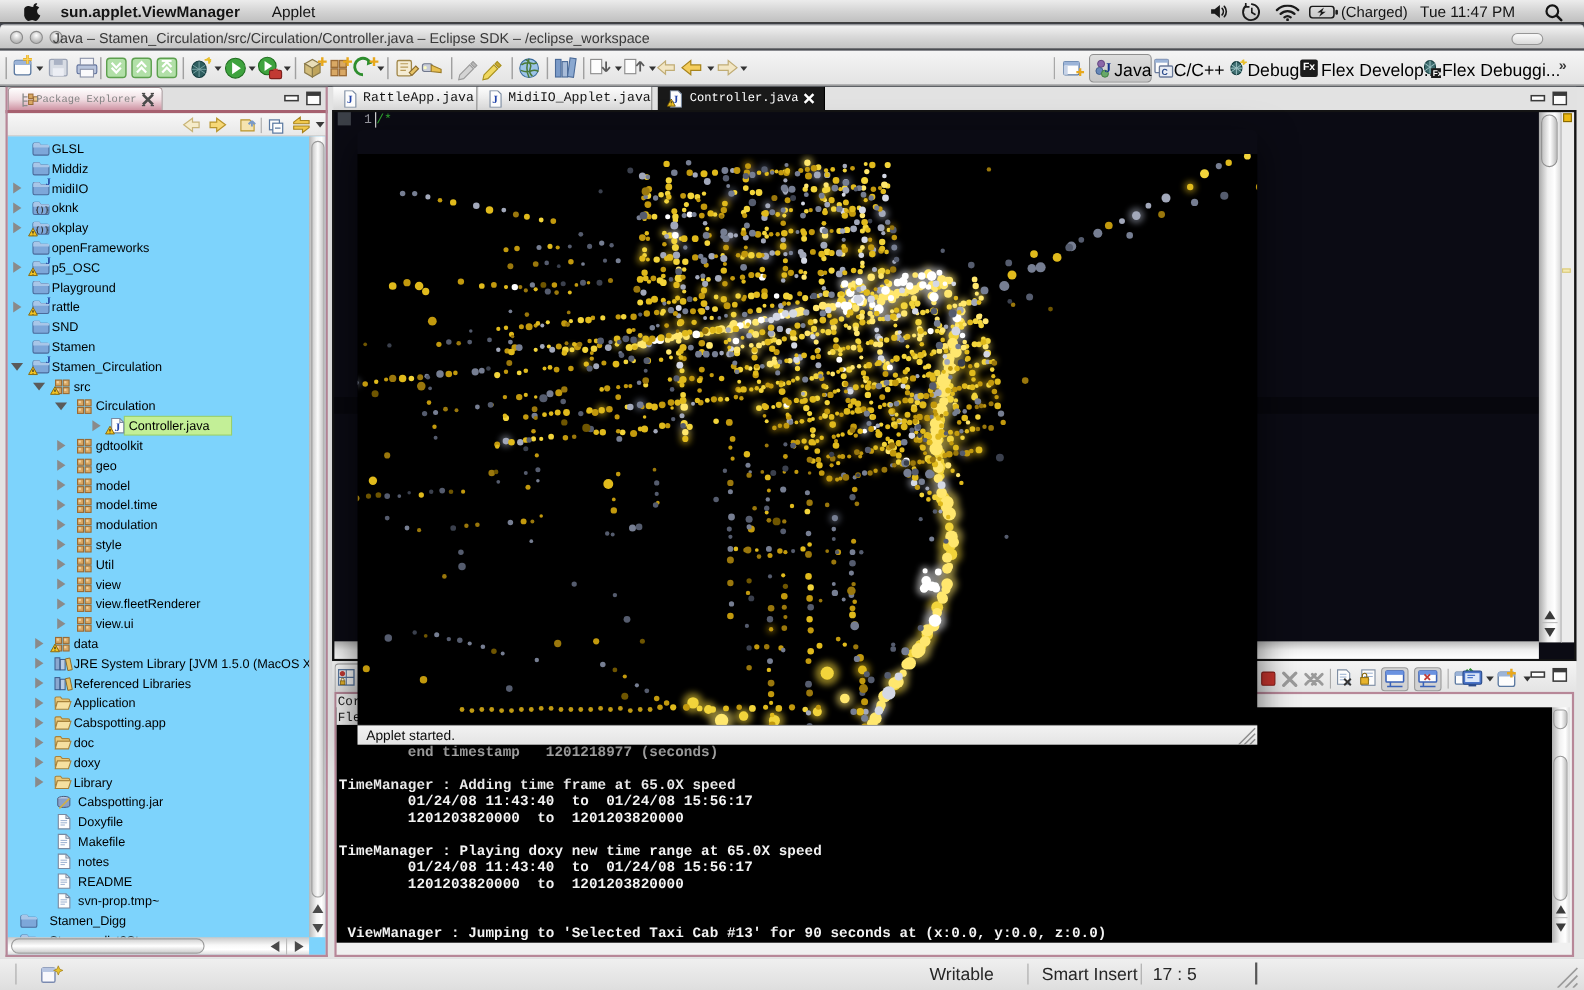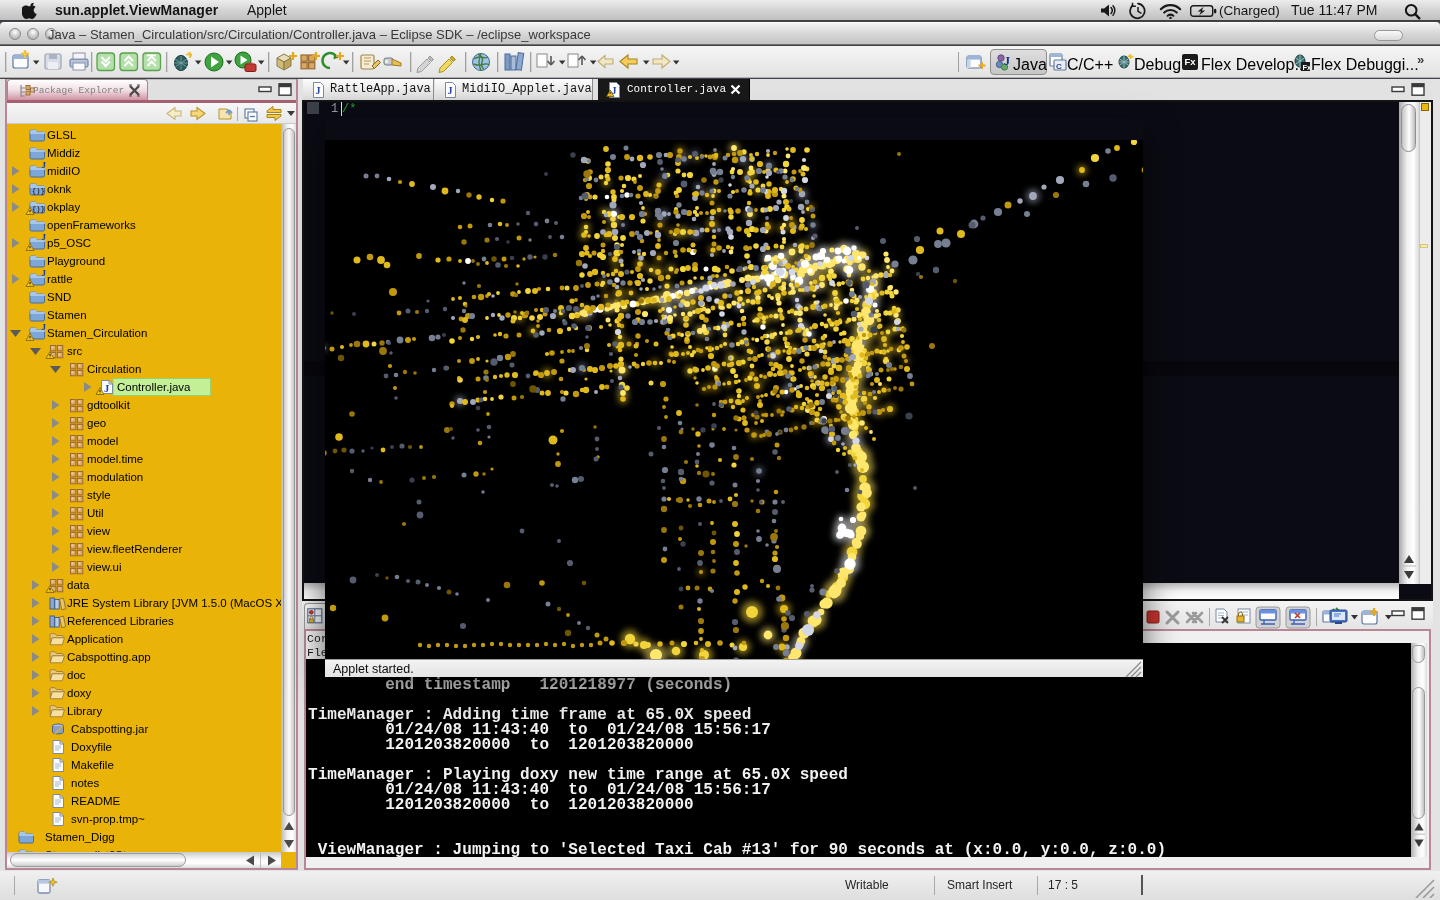--- a/index.html
+++ b/index.html
@@ -5,37 +5,37 @@
 body{font-family:"Liberation Sans",sans-serif;}
 .mono{font-family:"Liberation Mono",monospace;}
 #menubar{left:0;top:0;width:1440px;height:21px;background:linear-gradient(#ececec,#d2d2d2 55%,#c0c0c0);border-bottom:1px solid #3f3f3f;color:#141414;font-size:14px;}
 #menubar .item{position:absolute;top:2px;}
 #wintitle{left:0;top:22px;width:1440px;height:23px;background:linear-gradient(#f3f3f3,#d8d8d8 50%,#c3c3c3);border-bottom:1px solid #6e6e6e;border-top:1px solid #fbfbfb;border-radius:4px 4px 0 0;}
 .tl{position:absolute;top:5px;width:12px;height:12px;border-radius:50%;background:radial-gradient(circle at 50% 32%,#ffffff,#c9c9c9 52%,#a2a2a2);border:1px solid #8a8a8a;}
 #wintitle .txt{position:absolute;top:4px;width:100%;text-align:left;font-size:13px;color:#383838;padding-left:48px;}
 #lozenge{position:absolute;left:1374px;top:7px;width:29px;height:11px;border-radius:6px;border:1.5px solid #979797;background:linear-gradient(#fafafa,#dadada);}
 #toolbar{left:0;top:46px;width:1440px;height:32px;background:linear-gradient(#f5f5f5,#e3e3e3);border-bottom:1px solid #b0b0b0;}
 #bench{left:0;top:79px;width:1440px;height:792px;background:#e3e3e3;}
-#statusbar{left:0;top:871px;width:1440px;height:29px;background:linear-gradient(#f0f0f0,#dedede);font-size:12px;color:#262626;}
+#statusbar{left:0;top:871px;width:1440px;height:29px;background:linear-gradient(#f0f0f0,#dedede);font-size:16px;color:#262626;}
 #statusbar .sep{position:absolute;top:5px;width:1px;height:19px;background:#a8a8a8;}
 #pkg{left:5px;top:79px;width:293px;height:791px;}
 #pkgtab{position:absolute;left:2px;top:0px;width:141px;height:21px;background:linear-gradient(#ffffff,#f0dde2 52%,#cf93a3);border:1px solid #9c8a8e;border-bottom:none;border-radius:4px 4px 0 0;padding-left:24px;}
 #pkgtab .lbl{position:absolute;left:25px;top:5px;font-size:9.5px;letter-spacing:0px;color:#828282;font-family:"Liberation Mono",monospace;}
 #pkgline{position:absolute;left:0;top:21px;width:293px;height:2.5px;background:#a6606f;}
 #pkgside{position:absolute;left:0;top:0;width:2px;height:791px;background:#b78798;}
 #pkgside2{position:absolute;right:0;top:0;width:2px;height:791px;background:#b78798;}
 #pkgbot{position:absolute;left:0;top:789px;width:293px;height:2px;background:#b78798;}
 #pkgtoolrow{position:absolute;left:2px;top:23.5px;width:289px;height:21.5px;background:linear-gradient(#f7f7f7,#e8e8e8);border-bottom:1px solid #cacaca;}
-#pkgtree{position:absolute;left:2px;top:45px;width:289px;height:744px;background:#eab308;overflow:hidden;}
+#pkgtree{position:absolute;left:2px;top:45px;width:289px;height:744px;background:#7dd3fc;overflow:hidden;}
 #edtabs{left:302px;top:79px;width:1131px;height:21px;background:#e2e2e2;}
 .edtab{position:absolute;top:0;height:21px;background:linear-gradient(#fdfdfd,#d9d9d9);font-family:"Liberation Mono",monospace;font-size:12px;line-height:21px;color:#141414;border-right:1px solid #8d8d8d;white-space:nowrap;}
 #edbody{left:302px;top:100px;width:1131px;height:501px;background:#0b0b14;border:2px solid #141414;border-top:2.5px solid #141414;}
 #statusbar,#edbody *{}
 #conpanel{left:302px;top:601px;width:1131px;height:270px;}
-.conline{position:absolute;left:0;font-family:"Liberation Mono",monospace;font-weight:bold;font-size:16px;color:#f2f2f2;white-space:pre;letter-spacing:0.04px;}
+.conline{position:absolute;left:0;font-family:"Liberation Mono",monospace;font-weight:bold;font-size:13px;color:#f2f2f2;white-space:pre;letter-spacing:0.04px;}
 #applet{left:325px;top:118px;width:818px;height:559px;border-radius:5px 5px 0 0;box-shadow:0 12px 34px rgba(0,0,0,.6);}
 #applet-title{position:absolute;left:0;top:0;width:818px;height:22px;border-radius:5px 5px 0 0;background:linear-gradient(#ebebeb,#cdcdcd 45%,#b3b3b3);border-bottom:1px solid #5f5f5f;border-top:1px solid #f8f8f8;}
 #applet-title .txt{position:absolute;width:100%;top:3.5px;text-align:center;font-size:13px;color:#262626;}
 #applet-canvas{position:absolute;left:0;top:22px;width:818px;height:519px;background:#000;overflow:hidden;}
 #applet-status{position:absolute;left:0;top:541px;width:818px;height:18px;background:linear-gradient(#f2f2f2,#e4e4e4);border-top:1px solid #9c9c9c;font-size:12.5px;color:#0c0c0c;}
 </style></head><body>
 
 <div class="abs" id="menubar">
   <svg class="abs" style="left:22px;top:3px;" width="15" height="16" viewBox="0 0 15 16">
       <path fill="#161616" d="M10.8 0.3 c0.2 1 -0.3 2 -0.9 2.7 -0.6 0.7 -1.6 1.3 -2.5 1.2 -0.2 -0.9 0.3 -1.9 0.9 -2.5 C8.9 1 10 0.4 10.8 0.3 z M13.7 12 c-0.4 1 -0.6 1.4 -1.2 2.3 -0.8 1.2 -1.9 2.7 -3.2 2.7 -1.2 0 -1.5 -0.8 -3.1 -0.8 -1.6 0 -2 0.8 -3.2 0.8 -1.3 0 -2.3 -1.3 -3.1 -2.5 C-2.2 11.2 -2.4 7.2 -0.6 5.1 0.7 3.6 2.3 3.5 3.3 3.5 c1.2 0 2 0.8 3 0.8 1 0 1.6 -0.8 3 -0.8 0.9 0 2.3 0.1 3.4 1.5 -3 1.6 -2.5 5.9 1 7z" transform="translate(1,-1)"></path>

